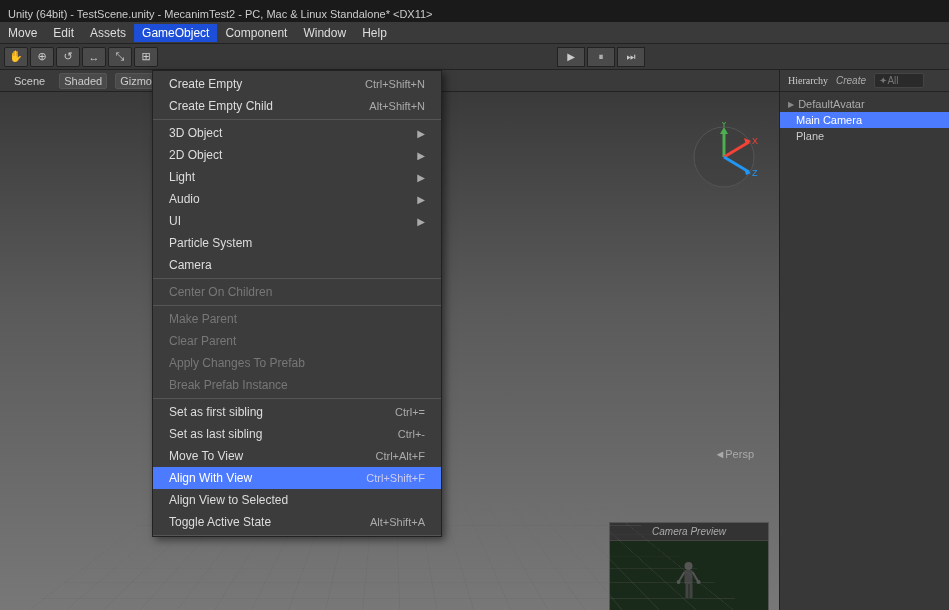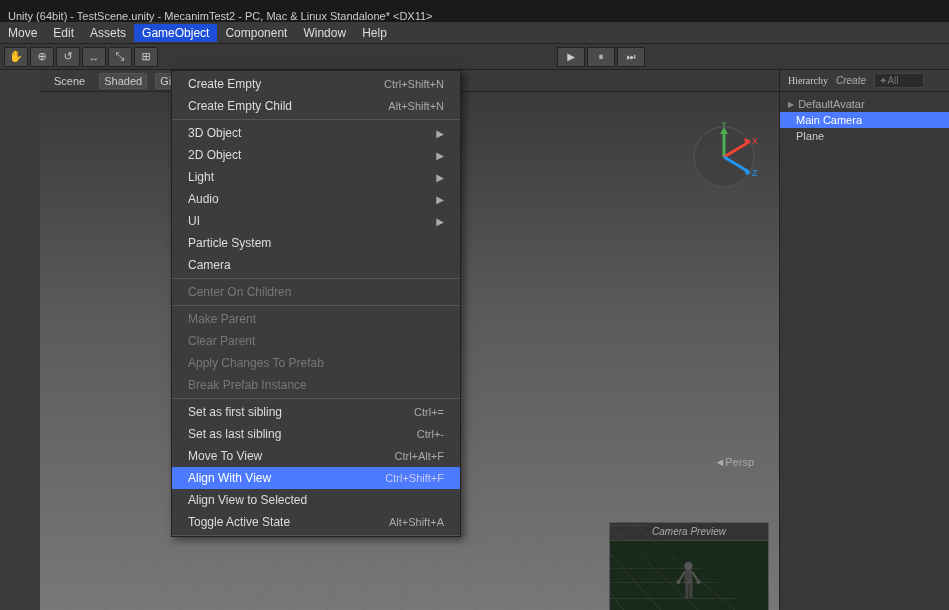--- a/index.html
+++ b/index.html
@@ -12,22 +12,22 @@
       color: #ddd;
       overflow: hidden;
       position: relative;
     }
 
     
     #title-bar {
       height: 22px;
       background: #1a1a1a;
       display: flex;
-      align-items: flex-end;
-      padding: 0 8px;
+      align-items: flex-start;
+      padding: 8px 8px;
       color: #ccc;
       font-size: 11px;
     }
 
     
     #menu-bar {
       height: 22px;
       background: #3a3a3a;
       display: flex;
       align-items: center;
@@ -62,21 +62,20 @@
       display: flex;
       align-items: center;
       justify-content: center;
       font-size: 11px;
     }
 
     
     #main-content {
       display: flex;
       height: calc(610px - 70px);
-      padding-left: 40px;
     }
 
     
     #scene-panel {
       flex: 1;
       background: #4a4a4a;
       position: relative;
       overflow: hidden;
     }
 
@@ -136,21 +135,21 @@
       position: absolute;
       top: 30px;
       right: 20px;
       width: 70px;
       height: 70px;
     }
 
     
     #persp-label {
       position: absolute;
-      bottom: 164px;
+      bottom: 172px;
       right: 25px;
       font-size: 11px;
       color: #aaa;
     }
 
     
     #camera-preview {
       position: absolute;
       bottom: 10px;
       right: 10px;
@@ -232,21 +231,21 @@
     .hierarchy-item.parent { padding-left: 8px; color: #aaa; }
     .tri-icon {
       font-size: 8px;
       color: #888;
     }
 
     
     #dropdown-menu {
       position: absolute;
       top: 70px;
-      left: 171px;
+      left: 152px;
       width: 290px;
       background: #3c3c3c;
       border: 1px solid #222;
       box-shadow: 3px 3px 8px rgba(0,0,0,0.5);
       z-index: 100;
     }
     .menu-section {
       border-bottom: 1px solid #555;
       padding: 2px 0;
     }

